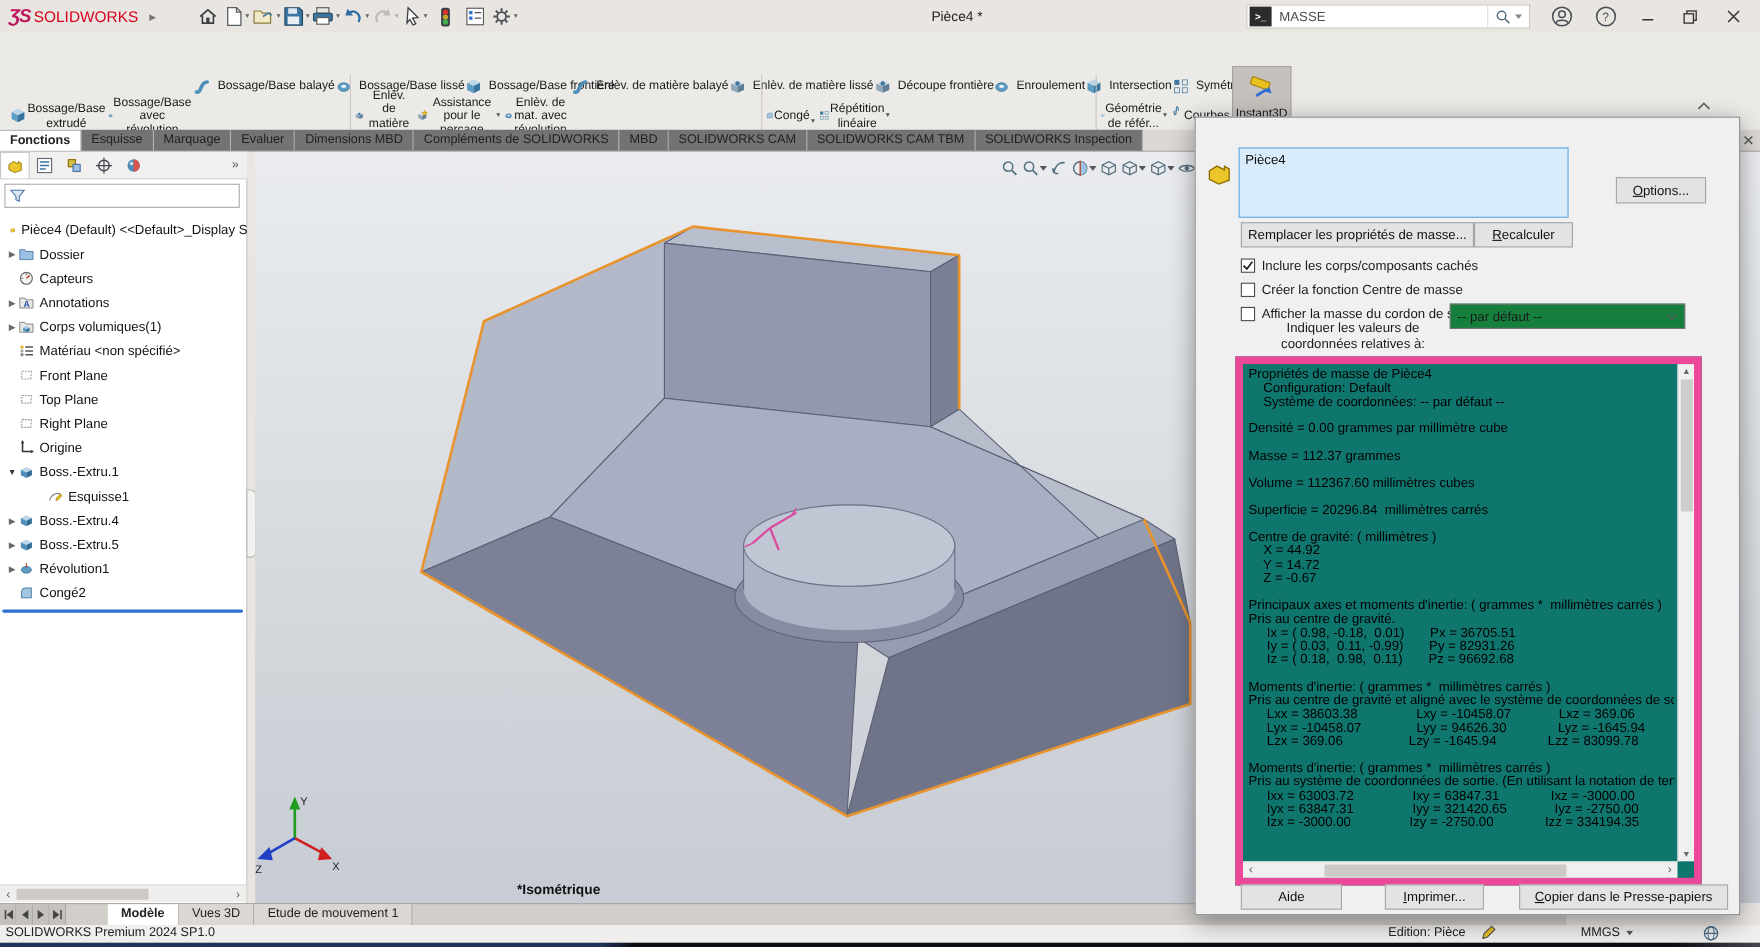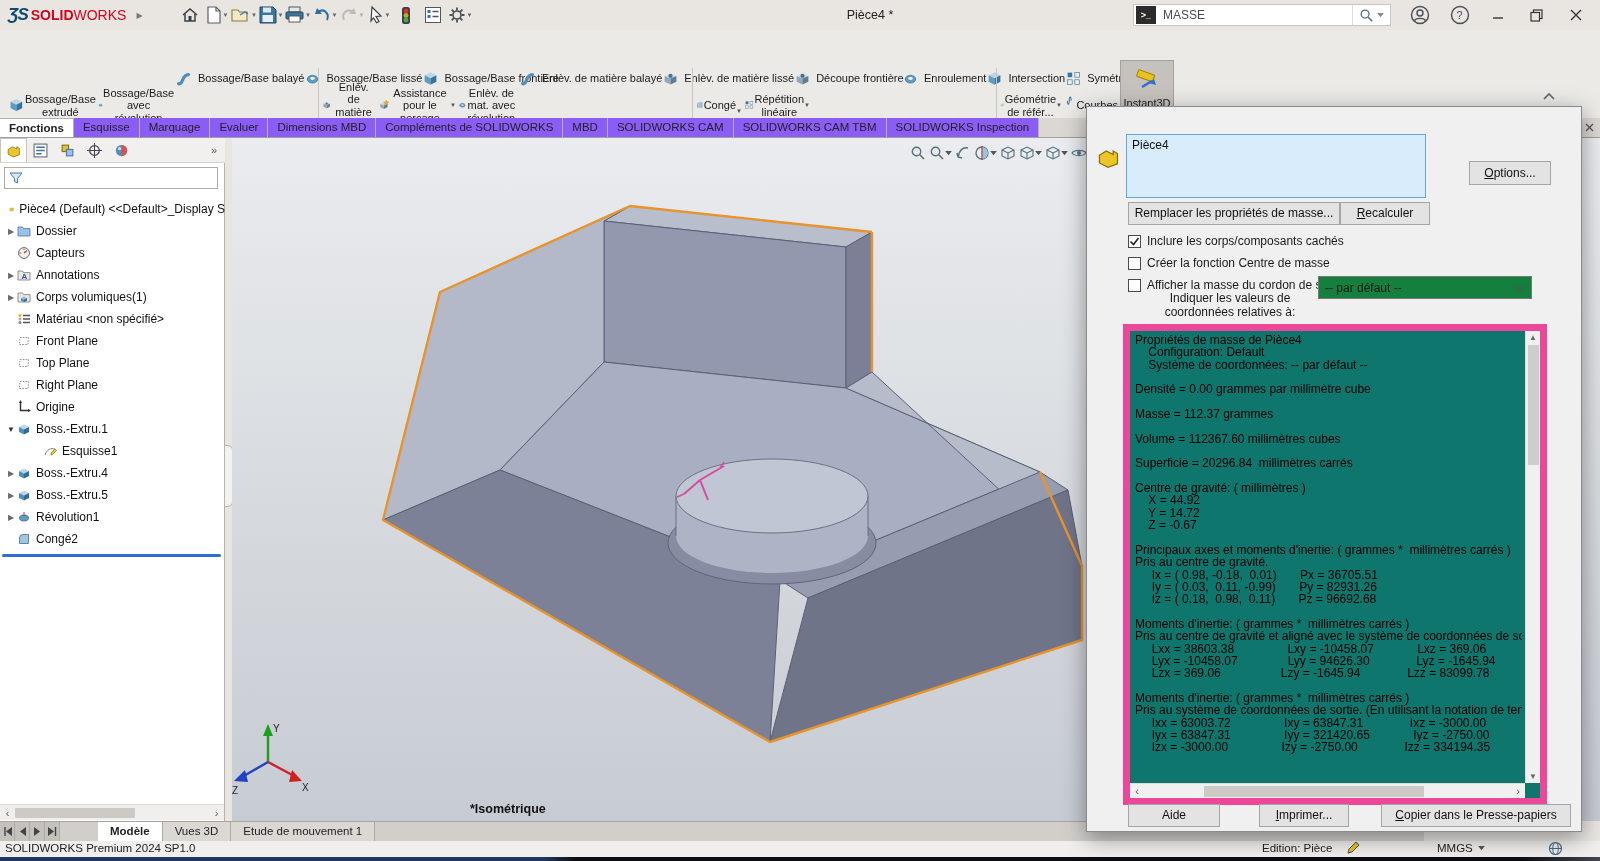--- a/index.html
+++ b/index.html
@@ -3,42 +3,42 @@
 <meta charset="utf-8">
 <style>
 *{margin:0;padding:0;box-sizing:border-box}
 html,body{width:1600px;height:861px;overflow:hidden}
 body{position:relative;font-family:"Liberation Sans",sans-serif;font-size:12px;color:#1a1a1a;background:#e9e6e2}
 .abs{position:absolute}
 svg{display:block}
 
 #titlebar{position:absolute;left:0;top:0;width:1600px;height:30px;background:#e9e6e2;display:flex;align-items:center}
 #logo{display:flex;align-items:baseline;padding:0 8px;height:30px;align-items:center}
-#logo .mark{font-style:italic;font-weight:bold;font-size:17px;color:#0c4a6e;letter-spacing:-1px;margin-right:3px}
-#logo .solid{font-weight:bold;font-size:14px;color:#d6001c}
+#logo .mark{font-style:italic;font-weight:bold;font-size:17px;color:#be185d;letter-spacing:-1px;margin-right:3px}
+#logo .solid{font-weight:normal;font-size:14px;color:#d6001c}
 #logo .works{font-weight:normal;font-size:14px;color:#d6001c}
 .tbi{width:27px;height:24px;display:flex;align-items:center;justify-content:center}
 .ddm{font-size:6px;color:#666;margin-left:1px}
 #doc-title{position:absolute;left:760px;width:220px;top:0;height:30px;display:flex;align-items:center;justify-content:center;font-size:12.5px;color:#222}
 #search{position:absolute;left:1133px;top:4px;width:258px;height:22px;background:#fff;border:1px solid #c8c5c2;display:flex;align-items:center}
 #search .prompt{width:20px;height:18px;margin-left:2px;background:#2b2b2b;color:#fff;font-size:9px;font-weight:bold;display:flex;align-items:center;justify-content:center}
 #search .val{margin-left:7px;color:#4a4a4a;font-size:12px;flex:1}
 #search .mag{width:38px;height:20px;border-left:1px solid #ddd;display:flex;align-items:center;justify-content:center;gap:3px}
 .winb{width:32px;height:28px;display:flex;align-items:center;justify-content:center}
 
 #ribbon{position:absolute;left:0;top:30px;width:1600px;height:88px;background:#eceae7}
 .rbL{position:absolute;top:33px;height:83px;display:flex;align-items:center;font-size:11px;line-height:12.5px;text-align:center;color:#1a1a1a}
 .rbL .lbl{margin-top:2px}
 .rsep{position:absolute;top:38px;height:72px;width:1px;background:#c9c6c2}
 .rstk{position:absolute;top:36px;height:78px;display:flex;flex-direction:row;justify-content:space-between}
 .rstk .row{display:flex;align-items:center;gap:5px;font-size:11px;height:24px;white-space:nowrap}
 #instant3d{position:absolute;left:1120px;top:30px;width:54px;height:88px;background:#c5c2be;border:1px solid #a5a19d;display:flex;flex-direction:column;align-items:center;font-size:11px}
 
 #tabrow{position:absolute;left:0;top:118px;width:1600px;height:20px;background:#dbd8d4;border-bottom:1px solid #a3a09c;display:flex}
-.ctab{padding:0 9px;line-height:18px;font-size:11.5px;border-right:1px solid #b5b2ae;background:#8b5cf6;color:#222;white-space:nowrap}
+.ctab{padding:0 9px;line-height:18px;font-size:11.5px;border-right:1px solid #b5b2ae;background:#737373;color:#222;white-space:nowrap}
 .ctab.active{background:#fff;font-weight:bold;border-top:1px solid #b5b2ae}
 
 #leftpanel{position:absolute;left:0;top:138px;width:225px;height:683px;background:#fff;border-right:1px solid #b5b2ae}
 #mgrtabs{position:absolute;left:0;top:0;width:225px;height:25px;background:#f2f0ee;border-bottom:1px solid #d8d5d1;display:flex;align-items:center}
 .mtab{width:27px;height:24px;display:flex;align-items:center;justify-content:center}
 .mtab.active{background:#fff;border:1px solid #c8c5c1;border-bottom:none}
 #filterbox{position:absolute;left:4px;top:29px;width:214px;height:22px;border:1px solid #aeaba7;background:#fff;display:flex;align-items:center;padding-left:4px}
 .trow{position:absolute;left:0;width:225px;height:22px;display:flex;align-items:center;font-size:12px;color:#111;white-space:nowrap}
 .tarr{width:12px;margin-left:5px;font-size:8px;color:#6a6a6a;text-align:center}
 .tico{margin-right:5px}

